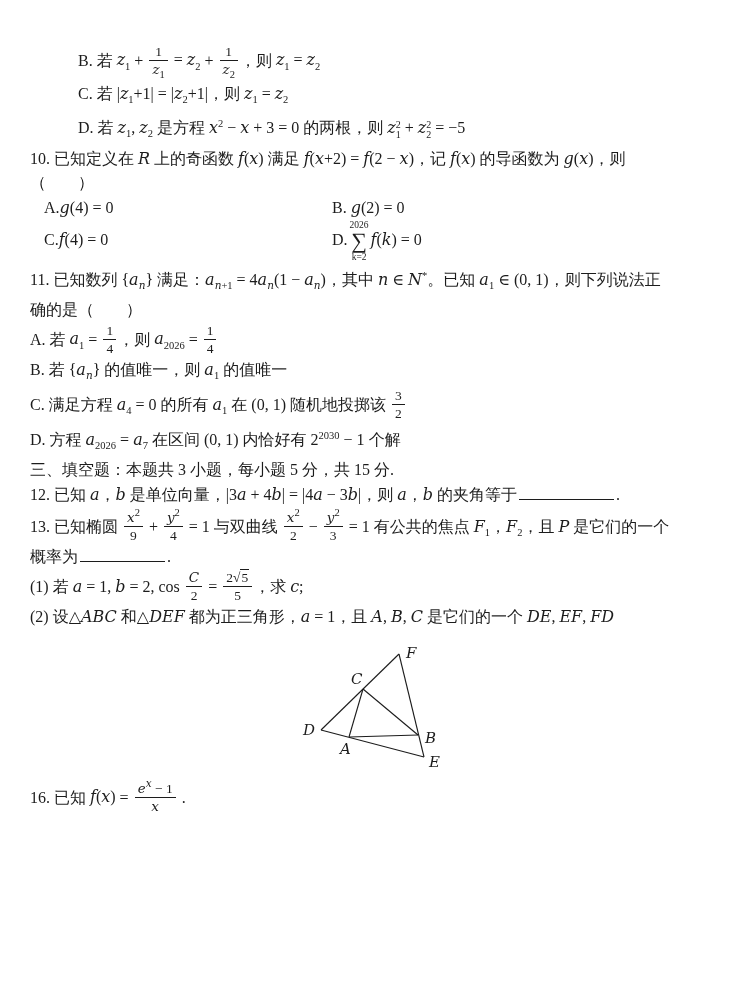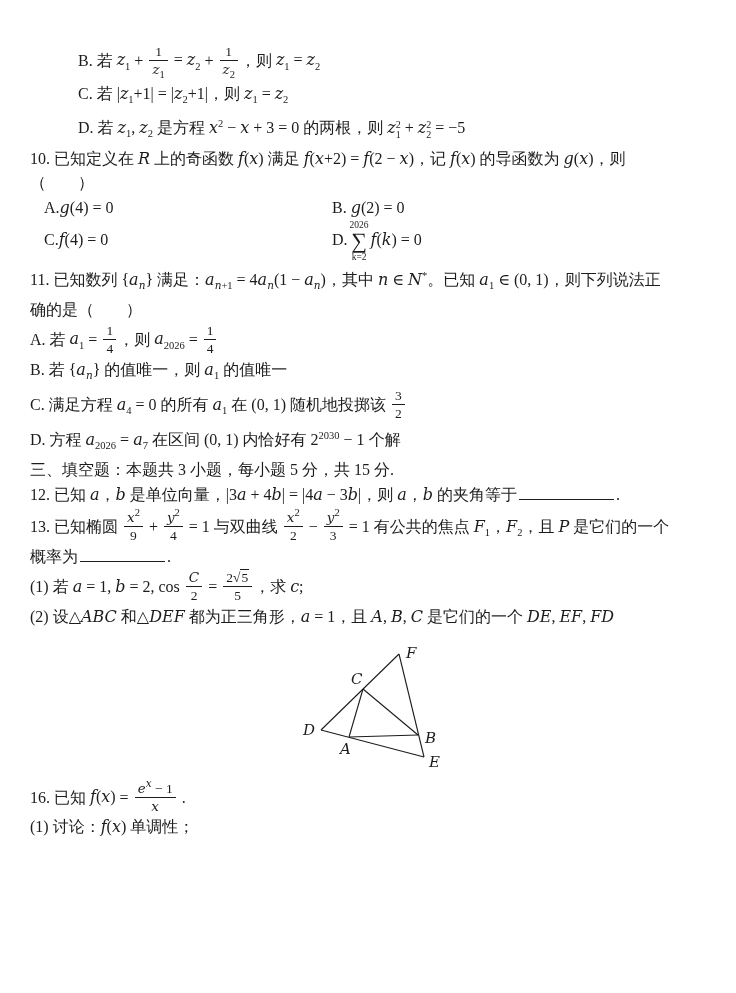--- a/index.html
+++ b/index.html
@@ -66,15 +66,14 @@
         <line x1="53" y1="105" x2="122" y2="103"></line>
         <line x1="122" y1="103" x2="67" y2="57"></line>
         <text x="110" y="26">F</text>
         <text x="55" y="52">C</text>
         <text x="7" y="103">D</text>
         <text x="44" y="122">A</text>
         <text x="129" y="111">B</text>
         <text x="133" y="135">E</text>
       </svg></div>
     <div class="line"><span>16.  </span><span>已知 </span><span><i class="it">f</i>(<i class="it">x</i>)</span><span> = </span><span class="frac"><span class="fn"><span><i class="it">e</i></span><span class="sup"><span><i class="it">x</i></span></span><span> − 1</span></span><span class="fd"><span><i class="it">x</i></span></span></span><span> .</span></div>
-    <div class="line"><span>(1) 讨论：</span><span><i class="it">f</i>(<i class="it">x</i>)</span><span> 单调性；</span></div>
     <div class="line"></div>
   </div>
 
 </body></html>

